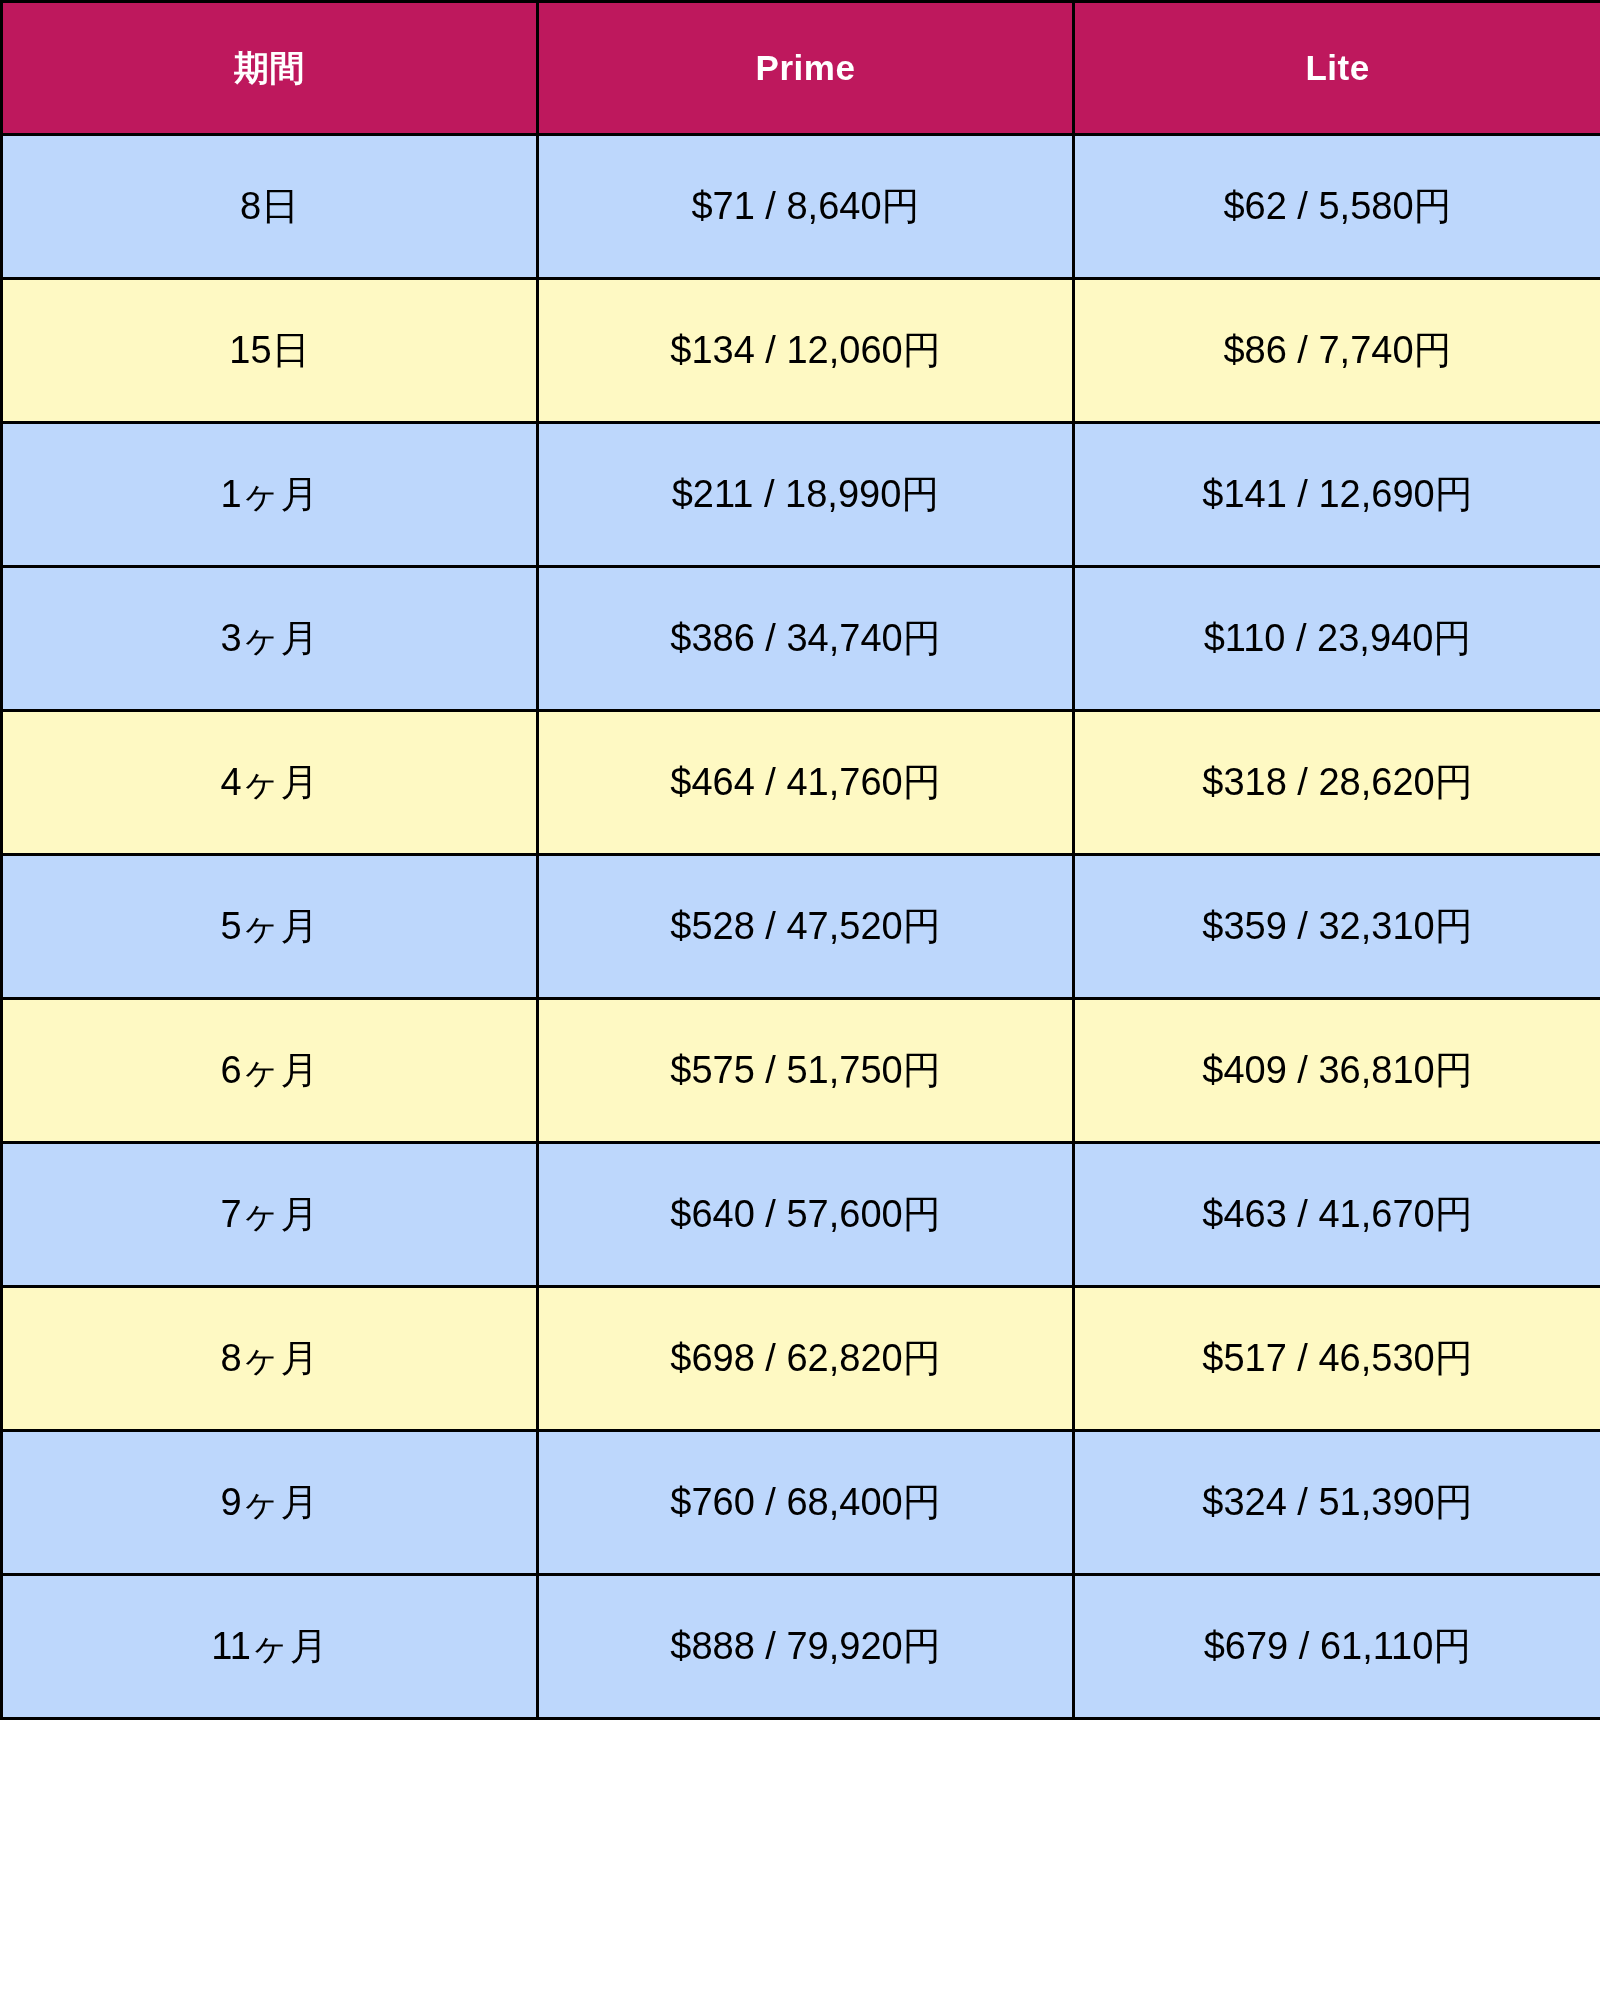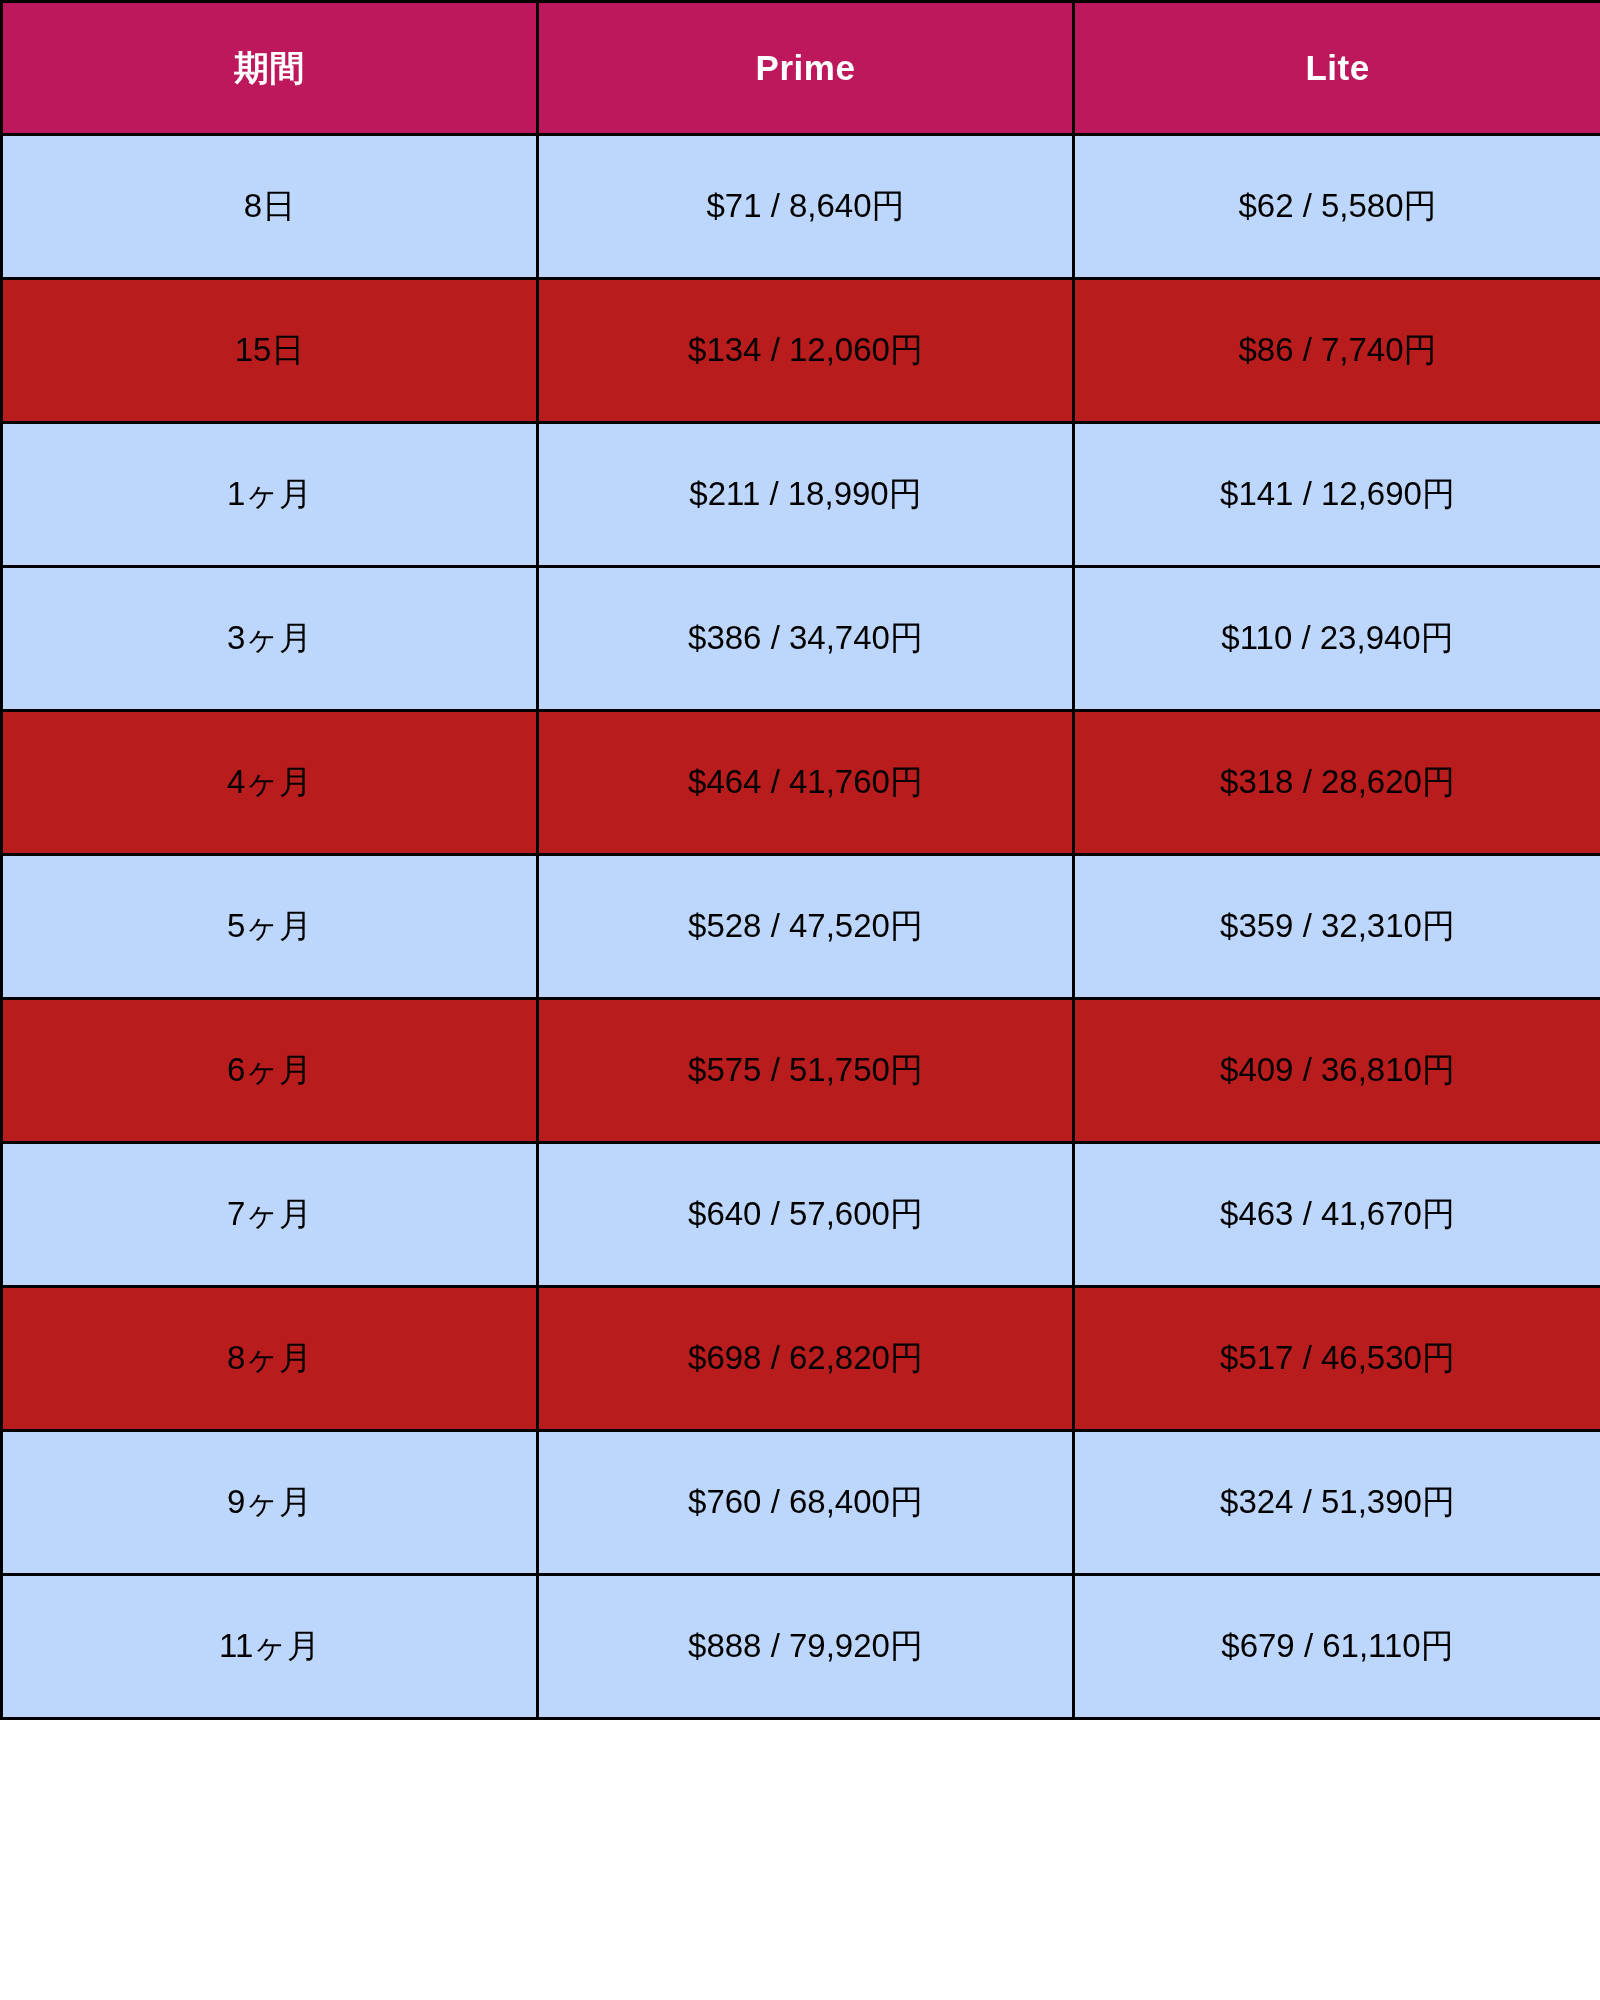--- a/index.html
+++ b/index.html
@@ -26,30 +26,30 @@
     color: #ffffff;
     font-size: 35px;
     font-weight: bold;
     height: 128px;
     border: 3px solid #000000;
     text-align: center;
     vertical-align: middle;
     letter-spacing: 0.5px;
   }
   .pricing-table td {
-    font-size: 33px;
+    font-size: 38px;
     color: #000000;
     height: 139px;
     border: 3px solid #000000;
     text-align: center;
     vertical-align: middle;
     font-weight: normal;
   }
   tr.row-odd td  { background: #bdd7fc; }
-  tr.row-even td { background: #b91c1c; }
+  tr.row-even td { background: #fef9c3; }
 </style>
 </head>
 <body>
 
 <table class="pricing-table">
   <colgroup>
     <col class="c-period">
     <col class="c-prime">
     <col class="c-lite">
   </colgroup>

